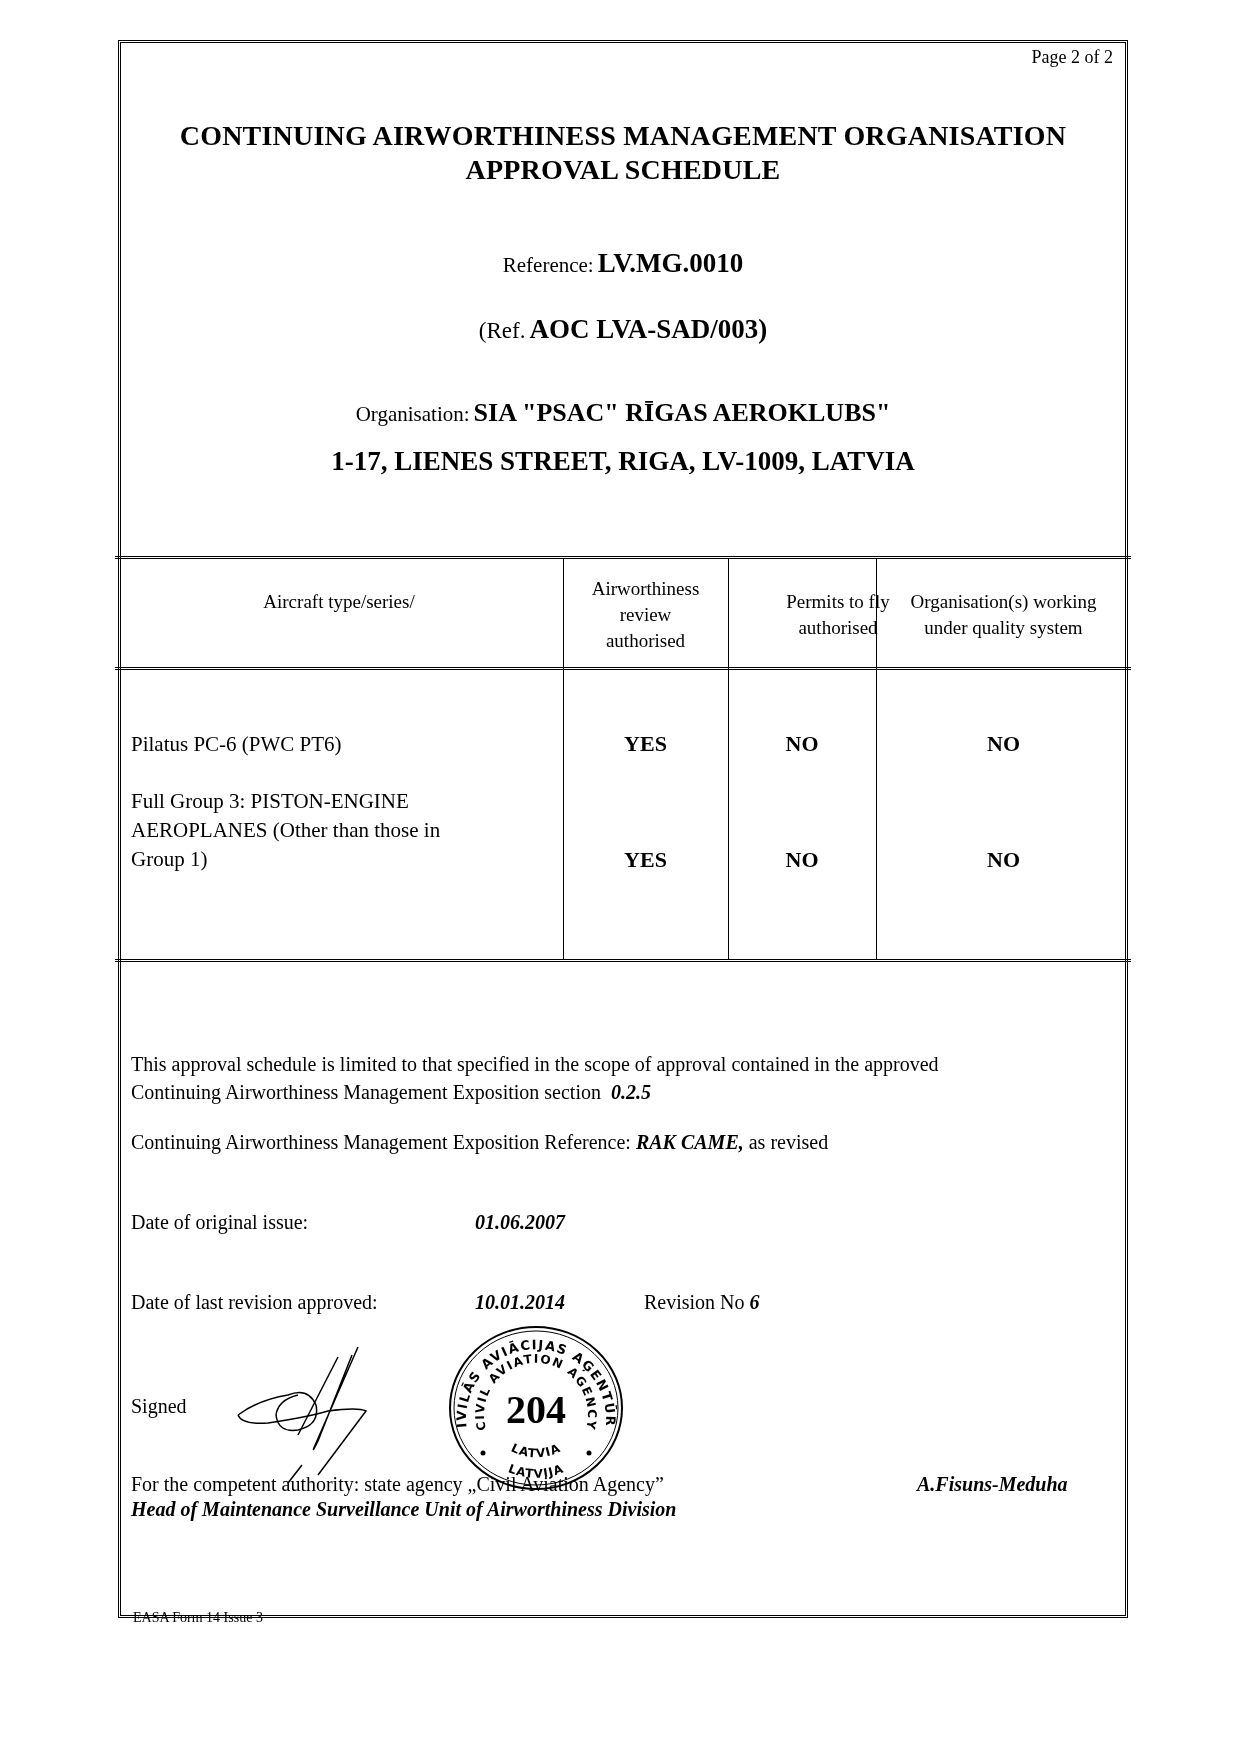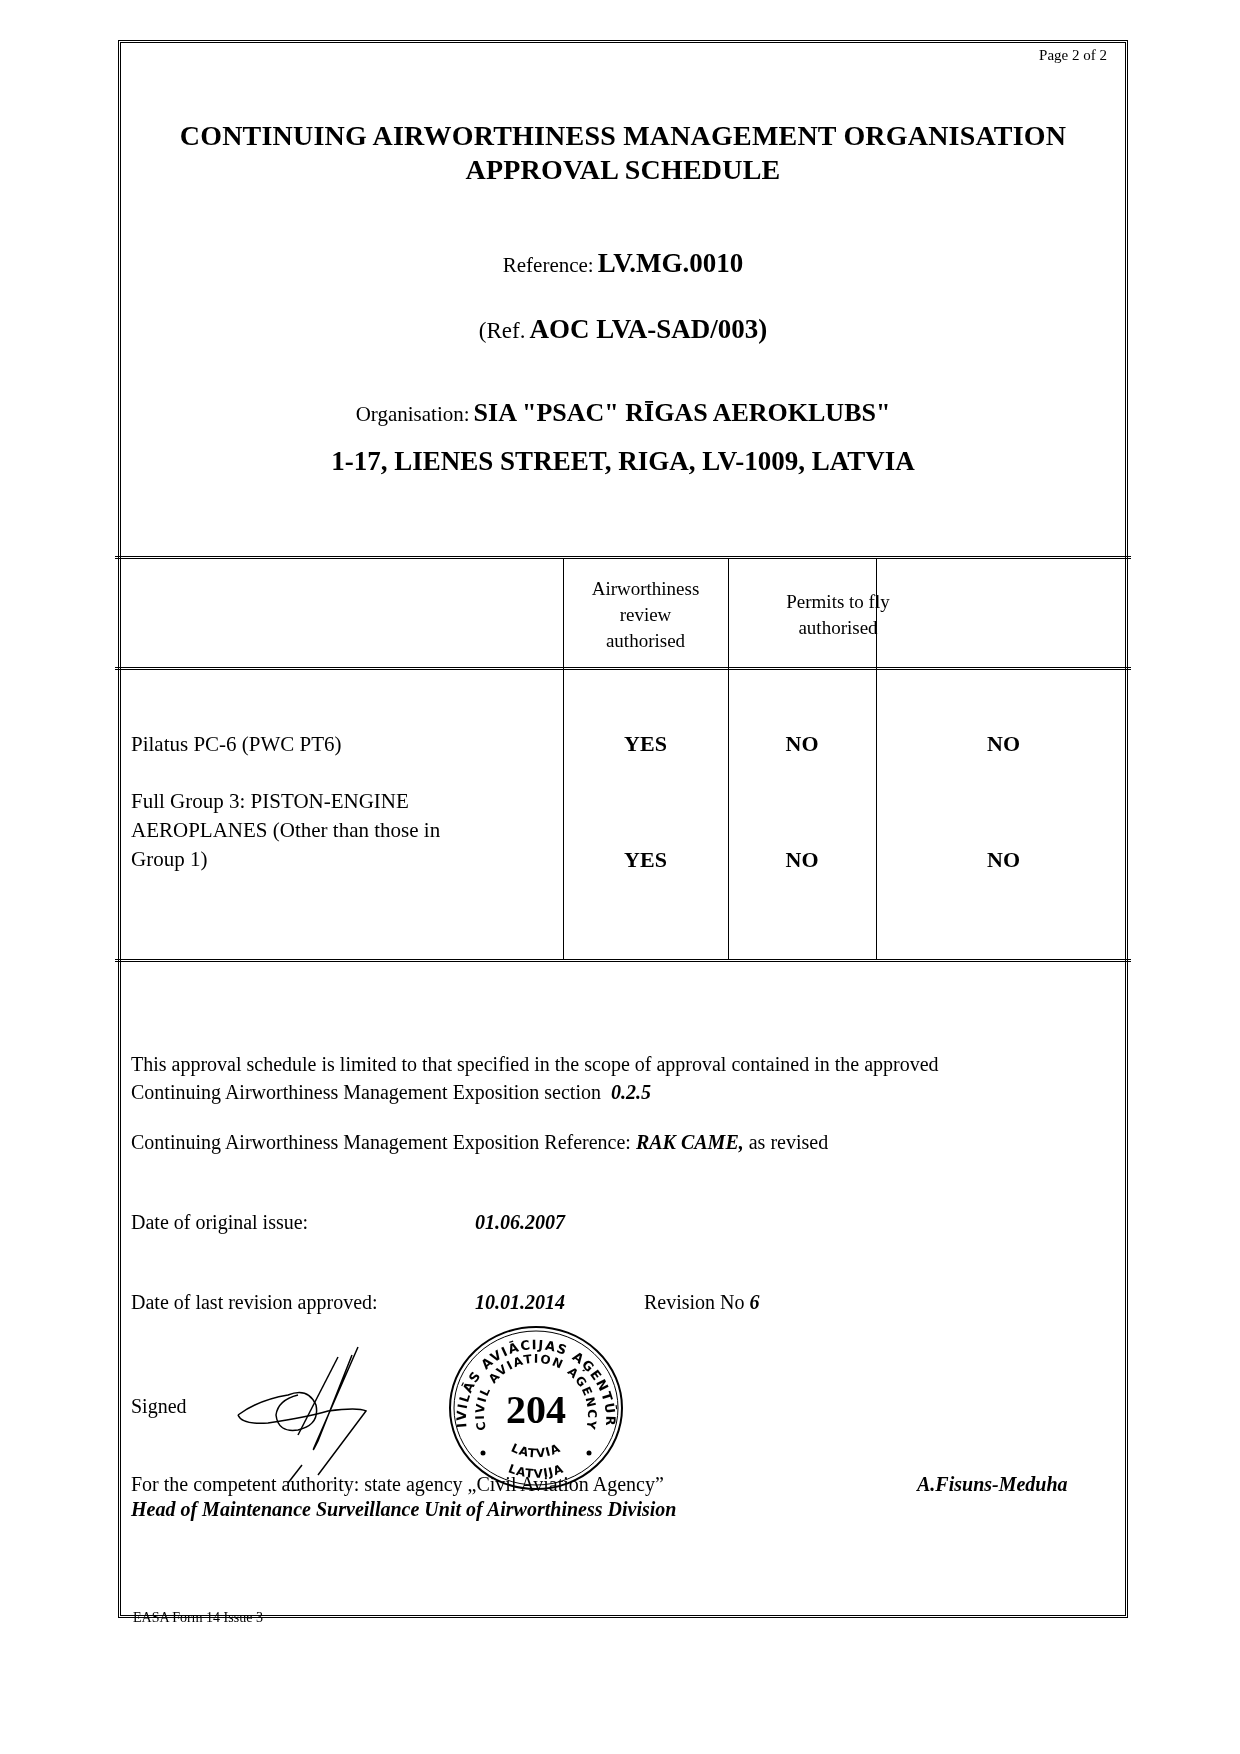--- a/index.html
+++ b/index.html
@@ -1,20 +1,20 @@
 <!DOCTYPE html>
 <html><head>
 <meta charset="utf-8">
 <style>
   html, body { margin:0; padding:0; background:#fff; }
   body { width:1240px; height:1754px; position:relative; overflow:hidden;
          font-family:"Liberation Serif","DejaVu Serif",serif; color:#000; }
   .frame { position:absolute; left:118px; top:40px; width:1010px; height:1578px;
            border:3px double #000; box-sizing:border-box; }
-  .page-num { position:absolute; right:133px; top:47px; font-size:15px; }
+  .page-num { position:absolute; right:127px; top:47px; font-size:18px; }
   .title { position:absolute; left:118px; width:1010px; text-align:center;
            font-weight:bold; font-size:28px; letter-spacing:0.2px; }
   .center-line { position:absolute; left:118px; width:1010px; text-align:center; }
   .label-sm { font-size:21px; font-weight:normal; }
   .val-bold { font-weight:bold; font-size:27px; }
   .table { position:absolute; left:115px; top:556px; width:1016px; height:406px;
            border-top:3px double #000; border-bottom:3px double #000; box-sizing:border-box; }
   .col-line { position:absolute; top:0; bottom:0; width:1px; background:#000; }
   .row-line { position:absolute; left:0; right:0; height:3px; border-top:3px double #000; box-sizing:border-box; }
   .th { position:absolute; text-align:center; font-size:19px; line-height:26px; }
@@ -53,29 +53,34 @@
 
 <div class="center-line val-bold" style="top:446px; font-size:27px;">1-17, LIENES STREET, RIGA, LV-1009, LATVIA</div>
 
 <div class="table">
   <div class="col-line" style="left:448px;"></div>
   <div class="col-line" style="left:613px;"></div>
   <div class="col-line" style="left:761px;"></div>
   <div class="row-line" style="top:108px;"></div>
 
   <div class="th" style="left:0; width:448px; top:30px;">
+    <div>Aircraft type/series/</div>
   </div>
   <div class="th" style="left:448px; width:165px; top:17px;">
     <div>Airworthiness</div>
     <div>review</div>
     <div>authorised</div>
   </div>
   <div class="th" style="left:617px; width:148px; top:30px;margin-left:32px;">
     <div>Permits to fly</div>
     <div>authorised</div>
+  </div>
+  <div class="th" style="left:761px; width:255px; top:30px;">
+    <div>Organisation(s) working</div>
+    <div>under quality system</div>
   </div>
 
   <div class="cell-text" style="left:16px; top:171px;">Pilatus PC-6 (PWC PT6)</div>
   <div class="cell-val" style="left:448px; width:165px; top:172px;">YES</div>
   <div class="cell-val" style="left:613px; width:148px; top:172px;">NO</div>
   <div class="cell-val" style="left:761px; width:255px; top:172px;">NO</div>
 
   <div class="cell-text" style="left:16px; top:228px;font-family:Liberation Serif, serif;">
     <div>Full Group 3: PISTON-ENGINE</div>
     <div>AEROPLANES (Other than those in</div>

